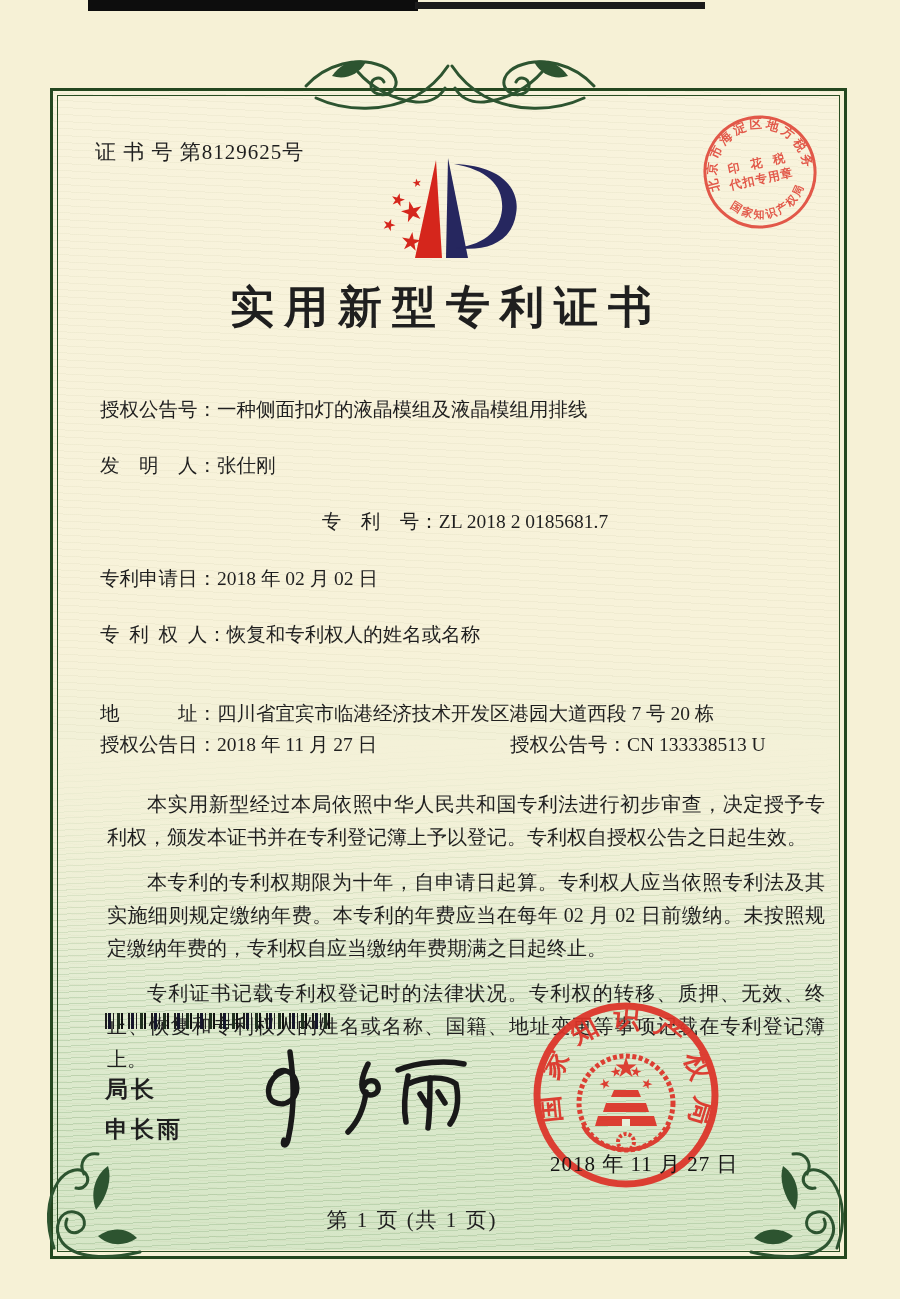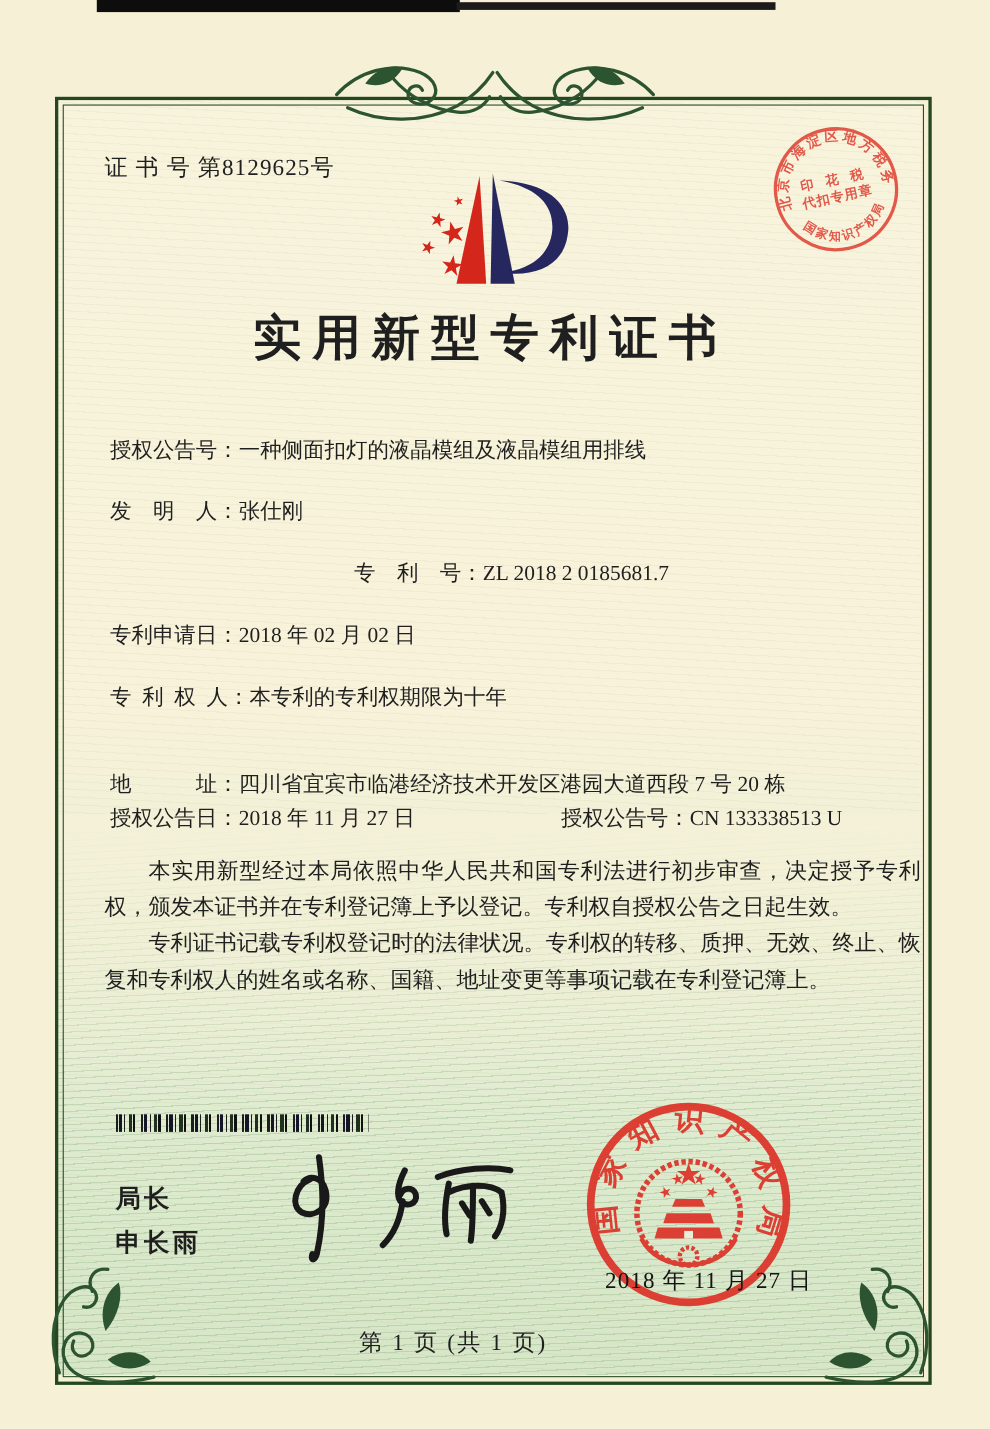--- a/index.html
+++ b/index.html
@@ -27,21 +27,21 @@
     background:
       linear-gradient(180deg,#f4f1d8 0%,rgba(244,241,216,0) 52%),
       repeating-linear-gradient(177deg, rgba(126,168,116,.30) 0 1px, rgba(0,0,0,0) 1px 6px);
   }
   
   .cert-no{left:95px;top:138px;font-size:21px;letter-spacing:1px;}
   .title{left:0;width:892px;top:278px;text-align:center;font-size:44px;font-weight:bold;letter-spacing:10px;z-index:3;}
   .field{left:100px;width:730px;font-size:19.5px;line-height:28px;z-index:3;white-space:nowrap;}
   .grant-no{position:absolute;left:410px;top:0;}
   .paras{left:95px;top:776px;width:742px;font-size:20px;line-height:33px;text-align:justify;z-index:3;}
-  .paras p{margin:0;text-indent:2em;}
+  .paras p{margin:12px;text-indent:2em;}
   .barcode{
     left:105px;top:1013px;width:230px;height:16px;z-index:3;
     background:repeating-linear-gradient(90deg,
       #1d1d1d 0 2px, rgba(0,0,0,0) 2px 3px,
       #15152a 3px 6px, rgba(0,0,0,0) 6px 8px,
       #1d1d1d 8px 9px, rgba(0,0,0,0) 9px 12px,
       #20301f 12px 15px, rgba(0,0,0,0) 15px 16px,
       #101010 16px 18px, rgba(0,0,0,0) 18px 23px);
   }
   .signer{left:105px;z-index:3;font-family:"Liberation Sans","DejaVu Sans",sans-serif;font-weight:700;font-size:23px;letter-spacing:3px;}
@@ -125,32 +125,33 @@
 <div class="abs field" style="top:452px;">
   <span>发　明　人：</span><span>张仕刚</span>
 </div>
 <div class="abs field" style="top:508px;text-align:center;">
   <span>专　利　号：</span><span>ZL 2018 2 0185681.7</span>
 </div>
 <div class="abs field" style="top:565px;">
   <span>专利申请日：</span><span>2018 年 02 月 02 日</span>
 </div>
 <div class="abs field" style="top:621px;">
-  <span>专 利 权 人：</span><span>本专利的专利权期限为十年</span>
+  <span>专 利 权 人：</span><span>恢复和专利权人的姓名或名称</span>
 </div>
 <div class="abs field" style="top:700px;">
   <span>地　　　址：</span><span>四川省宜宾市临港经济技术开发区港园大道西段 7 号 20 栋</span>
 </div>
 <div class="abs field" style="top:731px;">
   <span>授权公告日：</span><span>2018 年 11 月 27 日</span>
   <span class="grant-no"><span>授权公告号：</span><span>CN 133338513 U</span></span>
 </div>
 
 <div class="abs paras">
   <p>本实用新型经过本局依照中华人民共和国专利法进行初步审查，决定授予专利权，颁发本证书并在专利登记簿上予以登记。专利权自授权公告之日起生效。</p>
+  <p>本专利的专利权期限为十年，自申请日起算。专利权人应当依照专利法及其实施细则规定缴纳年费。本专利的年费应当在每年 02 月 02 日前缴纳。未按照规定缴纳年费的，专利权自应当缴纳年费期满之日起终止。</p>
   <p>专利证书记载专利权登记时的法律状况。专利权的转移、质押、无效、终止、恢复和专利权人的姓名或名称、国籍、地址变更等事项记载在专利登记簿上。</p>
 </div>
 
 <div class="abs barcode"></div>
 
 <div class="abs signer signer-title">局长</div>
 <div class="abs signer signer-name">申长雨</div>
 
 <svg class="abs signature" width="240" height="108" viewBox="0 0 240 108">
   <g fill="none" stroke="#191919" stroke-width="5.5" stroke-linecap="round">

